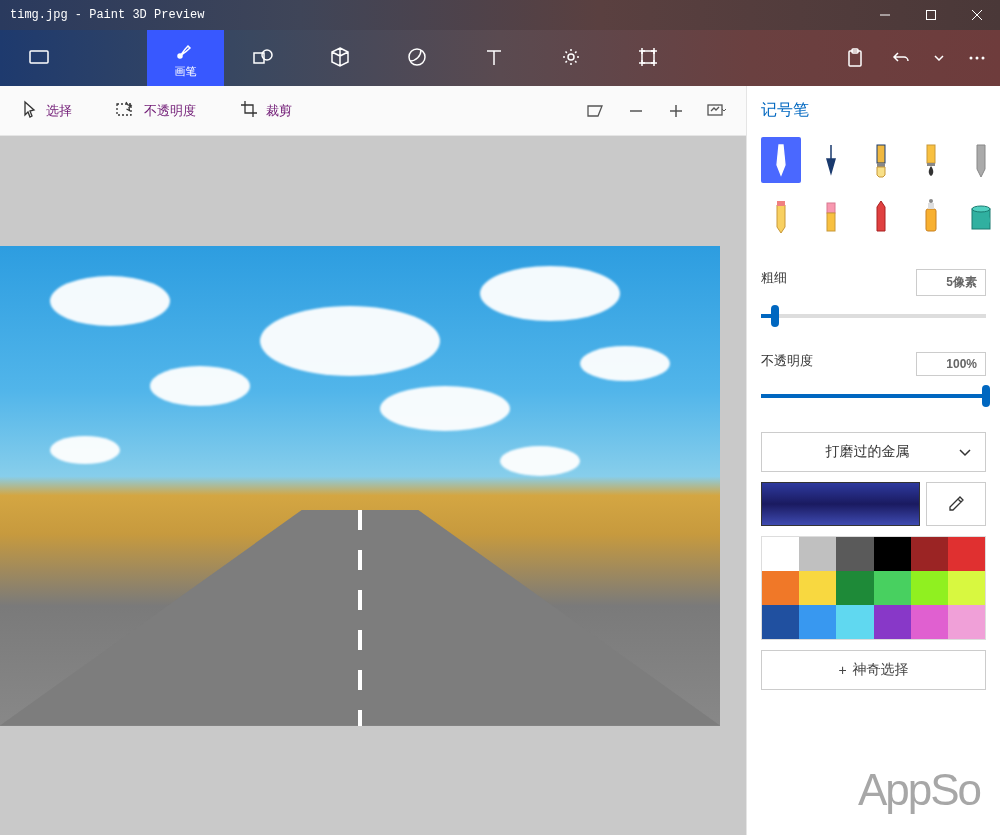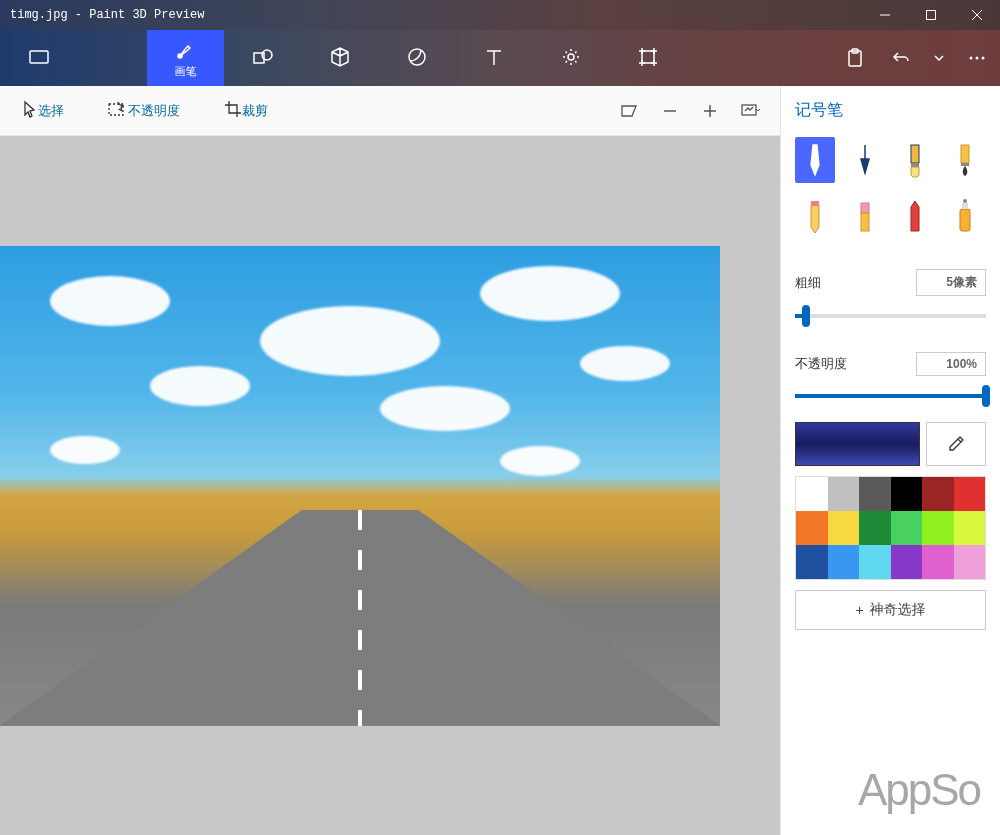--- a/index.html
+++ b/index.html
@@ -17,21 +17,21 @@
   .toptool .tbtn.active { background: #3858ff; }
   .toptool .tbtn .ico { height: 24px; display: flex; align-items: center; justify-content: center; margin-bottom: 2px;}
   .toptool .tbtn .lbl { font-size: 11px; }
   .toptool .spacer { flex: 1; }
   .toptool .rbtn { width: 46px; height: 56px; display: flex; align-items: center; justify-content: center; cursor: pointer; }
 
   .main { flex: 1; display: flex; min-height: 0; }
 
   
   .subtool { height: 50px; background: #fafafa; border-bottom: 1px solid #e5e5e5; display: flex; align-items: center; padding: 0 10px; }
-  .subtool .sbtn { display: flex; align-items: center; padding: 6px 12px; font-size: 13px; color: #0369a1; cursor: pointer; margin-right: 20px;}
+  .subtool .sbtn { display: flex; align-items: center; gap: 8px; padding: 6px 12px; font-size: 13px; color: #701a75; cursor: pointer; margin-right: 20px;}
   .subtool .sgap { flex: 1; }
   .subtool .ibtn { width: 40px; height: 40px; display: flex; align-items: center; justify-content: center; cursor: pointer; }
 
   .left { flex: 1; display: flex; flex-direction: column; background: #f5f5f5; }
   .canvaswrap { flex: 1; background: #c9c9c9; display: flex; align-items: center; justify-content: flex-start; overflow: hidden; position: relative;}
   .canvas { width: 720px; height: 480px; background: linear-gradient(to bottom, #2d9de0 0%, #51b5ea 30%, #87ceeb 48%, #d4a642 52%, #c79a3e 60%, #7a7a7a 75%, #888 100%); position: relative; overflow: hidden;}
   
   .cloud { position:absolute; background:#fff; border-radius:50%; filter: blur(1px); opacity:0.95;}
   .c1 { width:120px; height:50px; top:30px; left:50px; }
   .c2 { width:180px; height:70px; top:60px; left:260px; }
@@ -39,27 +39,27 @@
   .c4 { width:100px; height:40px; top:120px; left:150px; }
   .c5 { width:130px; height:45px; top:140px; left:380px; }
   .c6 { width:90px; height:35px; top:100px; left:580px; }
   .c7 { width:70px; height:28px; top:190px; left:50px; }
   .c8 { width:80px; height:30px; top:200px; left:500px; }
   .asphalt { position:absolute; bottom:0; width:100%; height:45%; background:#7d7d7d; clip-path: polygon(42% 0, 58% 0, 100% 100%, 0 100%); }
   .rline { position:absolute; bottom:0; width:100%; height:45%; }
   .rline::before { content:''; position:absolute; left:50%; top:0; bottom:0; width:4px; background:repeating-linear-gradient(to bottom, #fff 0, #fff 20px, transparent 20px, transparent 40px); transform:translateX(-50%);}
 
   
-  .right { width: 220px; background: #fff; border-left: 1px solid #e5e5e5; display: flex; flex-direction: column; padding: 14px; overflow-y:auto;}
+  .right { width: 254px; background: #fff; border-left: 1px solid #e5e5e5; display: flex; flex-direction: column; padding: 14px; overflow-y:auto;}
   .right h3 { color: #0067c0; font-size: 16px; font-weight: 400; margin-bottom: 16px; }
   .brushgrid { display: grid; grid-template-columns: repeat(5, 1fr); gap: 10px; margin-bottom: 20px; }
   .brush { width: 40px; height: 46px; display: flex; align-items: center; justify-content: center; cursor: pointer; border-radius: 2px; }
   .brush.sel { background: #4a68ff; }
 
-  .proprow { display: flex; align-items: center; justify-content: space-between; margin: 10px 0 6px; font-size: 13px; color: #333; }
+  .proprow { display: flex; align-items: flex-start; justify-content: space-between; margin: 10px 0 6px; font-size: 13px; color: #333; }
   .proprow .valbox { border: 1px solid #ccc; padding: 4px 8px; min-width: 70px; text-align: right; font-size: 12px; color:#666;font-weight:bold;}
   .slider { height: 4px; background: #ddd; position: relative; margin: 12px 0 24px; }
   .slider .fill { position: absolute; left:0; top:0; bottom:0; background: #0067c0; }
   .slider .thumb { position: absolute; top: 50%; width: 8px; height: 22px; background: #0067c0; border-radius: 4px; transform: translate(-50%, -50%); cursor: pointer;}
 
   .dropdown { border: 1px solid #ccc; padding: 10px 14px; display: flex; align-items: center; justify-content: space-between; font-size: 14px; color: #333; cursor: pointer; margin: 10px 0;}
 
   .matrow { display: flex; gap: 6px; margin-bottom: 10px;}
   .swatch-big { flex: 1; height: 44px; background: linear-gradient(to bottom, #2e3a9e 0%, #1a1a60 50%, #3e4ab0 100%); border:1px solid #333;}
   .eyedrop { width: 60px; height: 44px; border: 1px solid #ccc; display:flex; align-items:center; justify-content:center; cursor:pointer;}
@@ -326,20 +326,26 @@
 
     <div class="proprow">
       <span>不透明度</span>
       <span class="valbox">100%</span>
     </div>
     <div class="slider">
       <div class="fill" id="opac-fill" style="width: 100%;"></div>
       <div class="thumb" id="opac-thumb" style="left: 100%;"></div>
     </div>
 
+    <div class="dropdown">
+      <span style="flex:1; text-align:center">打磨过的金属</span>
+      <span><svg width="12" height="8" stroke="#333" fill="none" stroke-width="1.5">
+            <path d="M1 1l5 5 5-5"></path>
+          </svg></span>
+    </div>
 
     <div class="matrow">
       <div class="swatch-big"></div>
       <div class="eyedrop">
           <svg width="20" height="20" fill="none" stroke="#333" stroke-width="1.3">
             <path d="M14 3l3 3-2 2-3-3zM12 5L4 13v3h3l8-8"></path>
           </svg>
         </div>
     </div>
 

